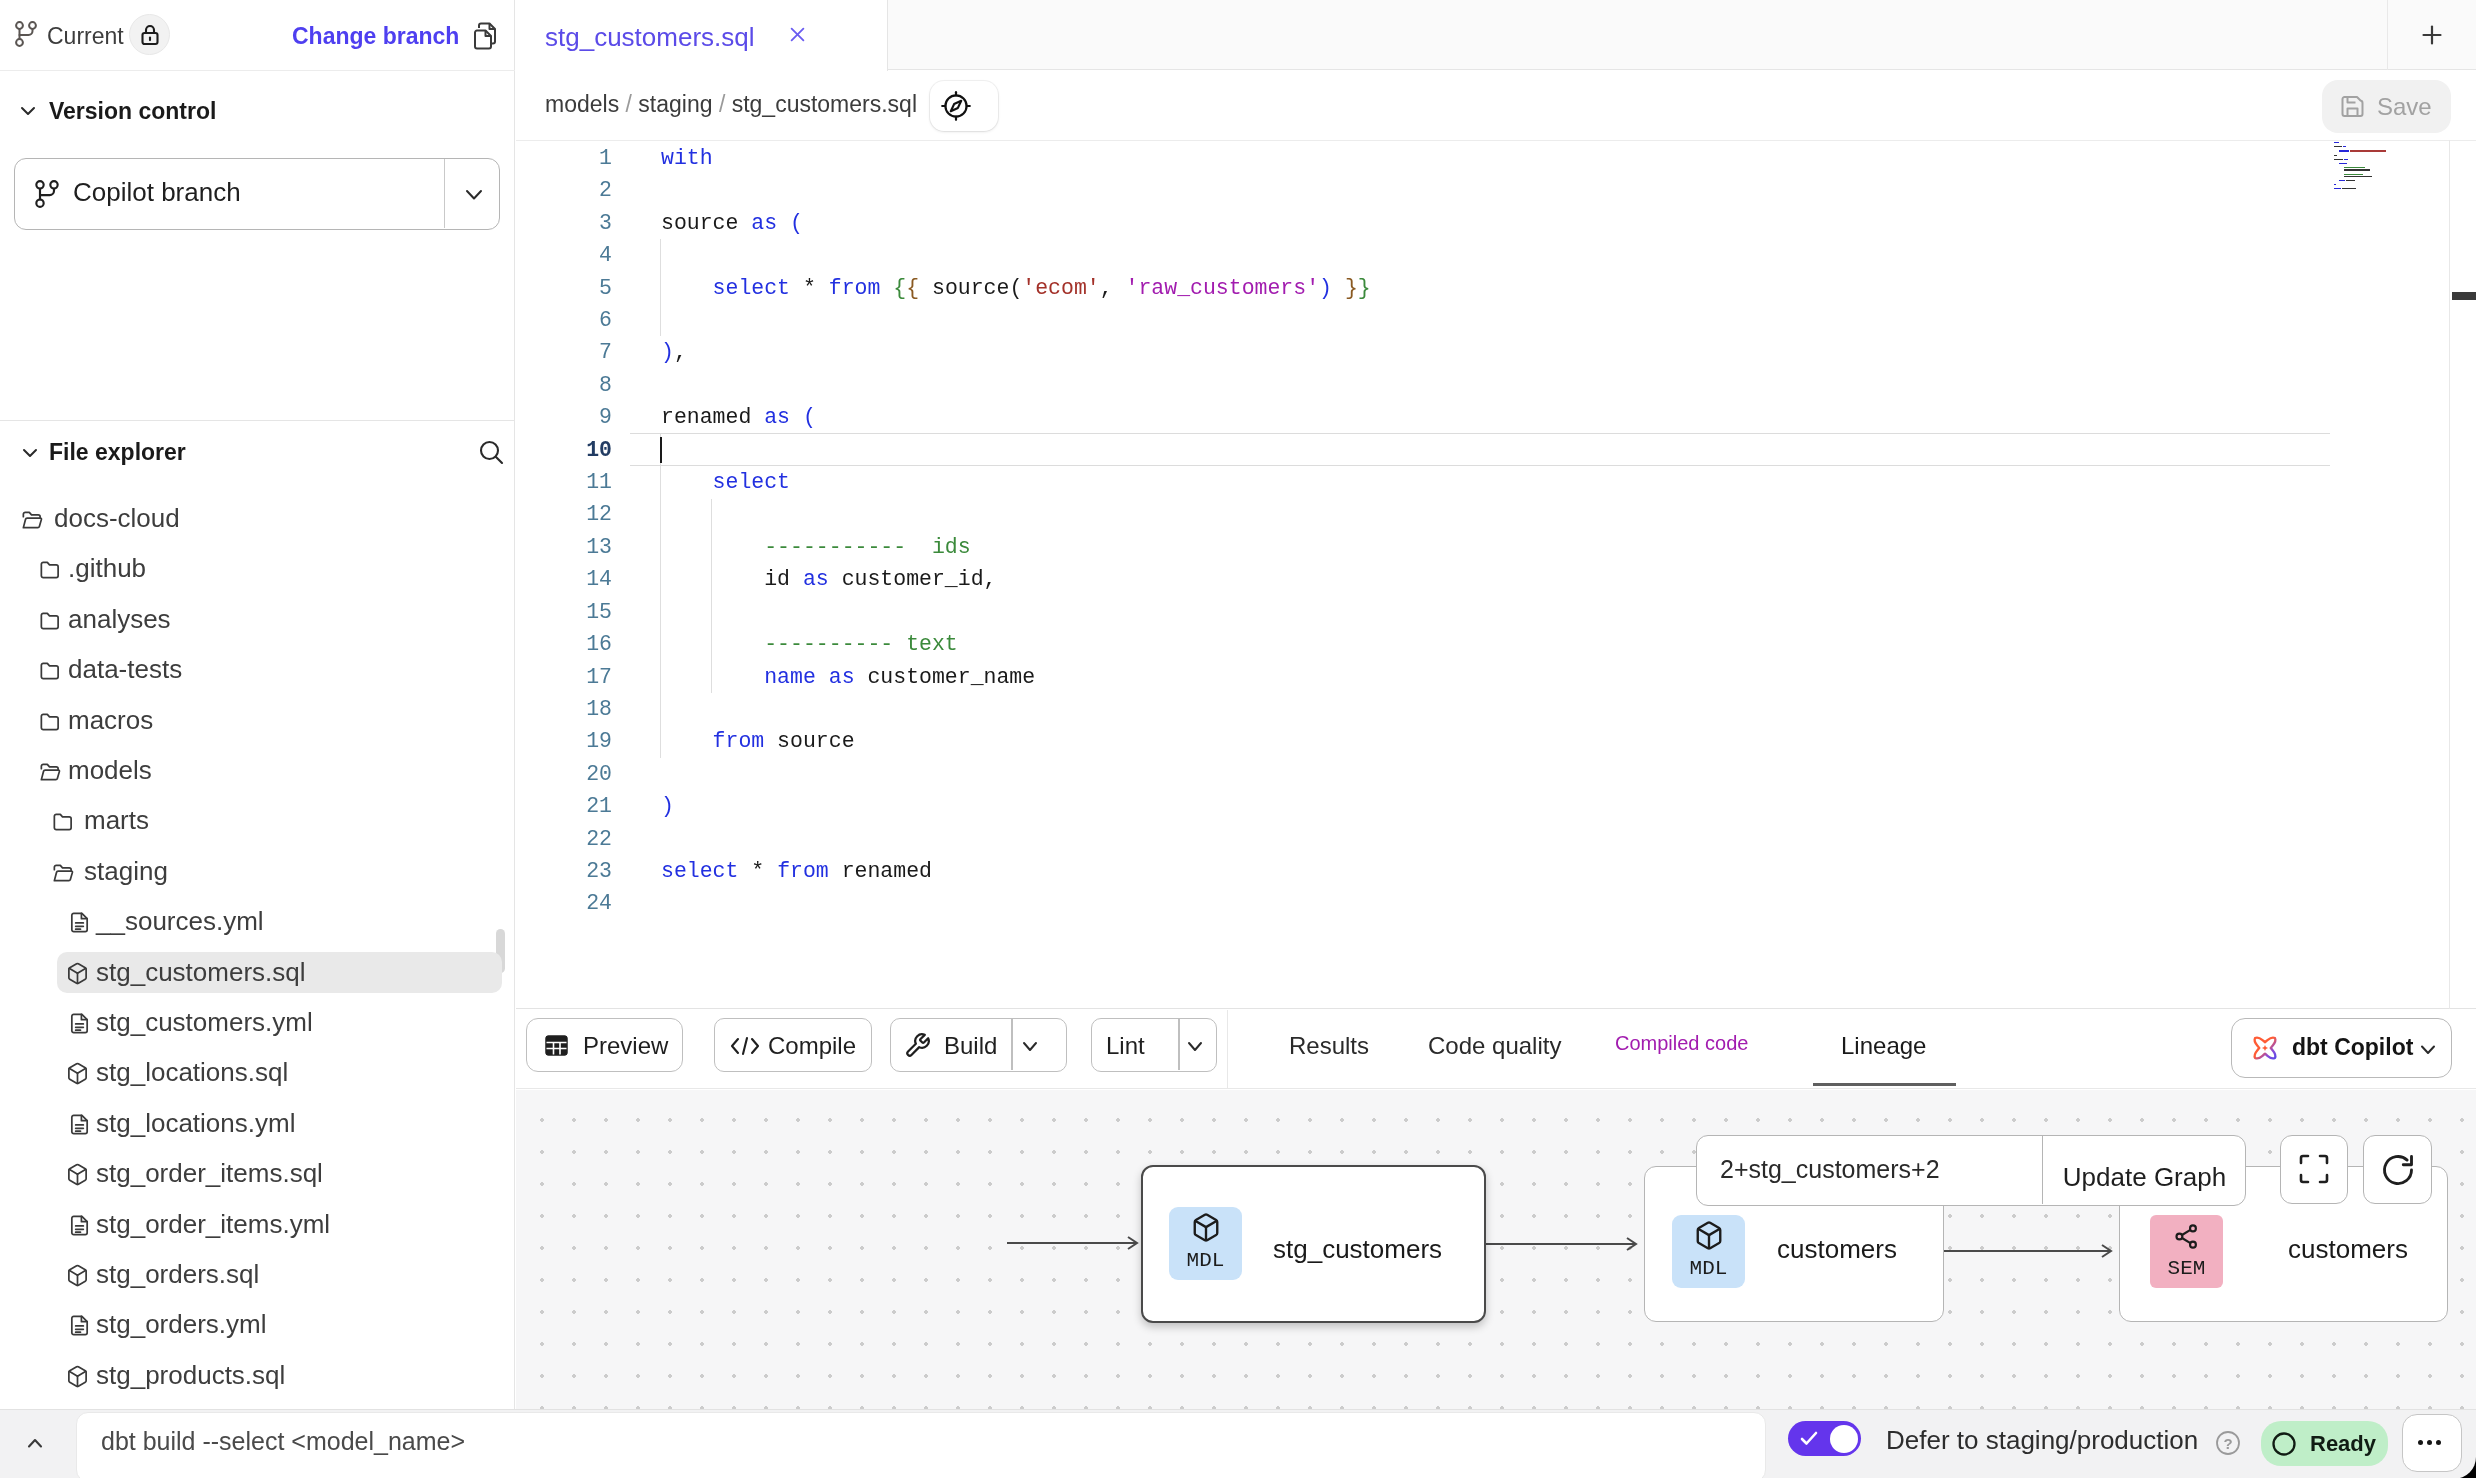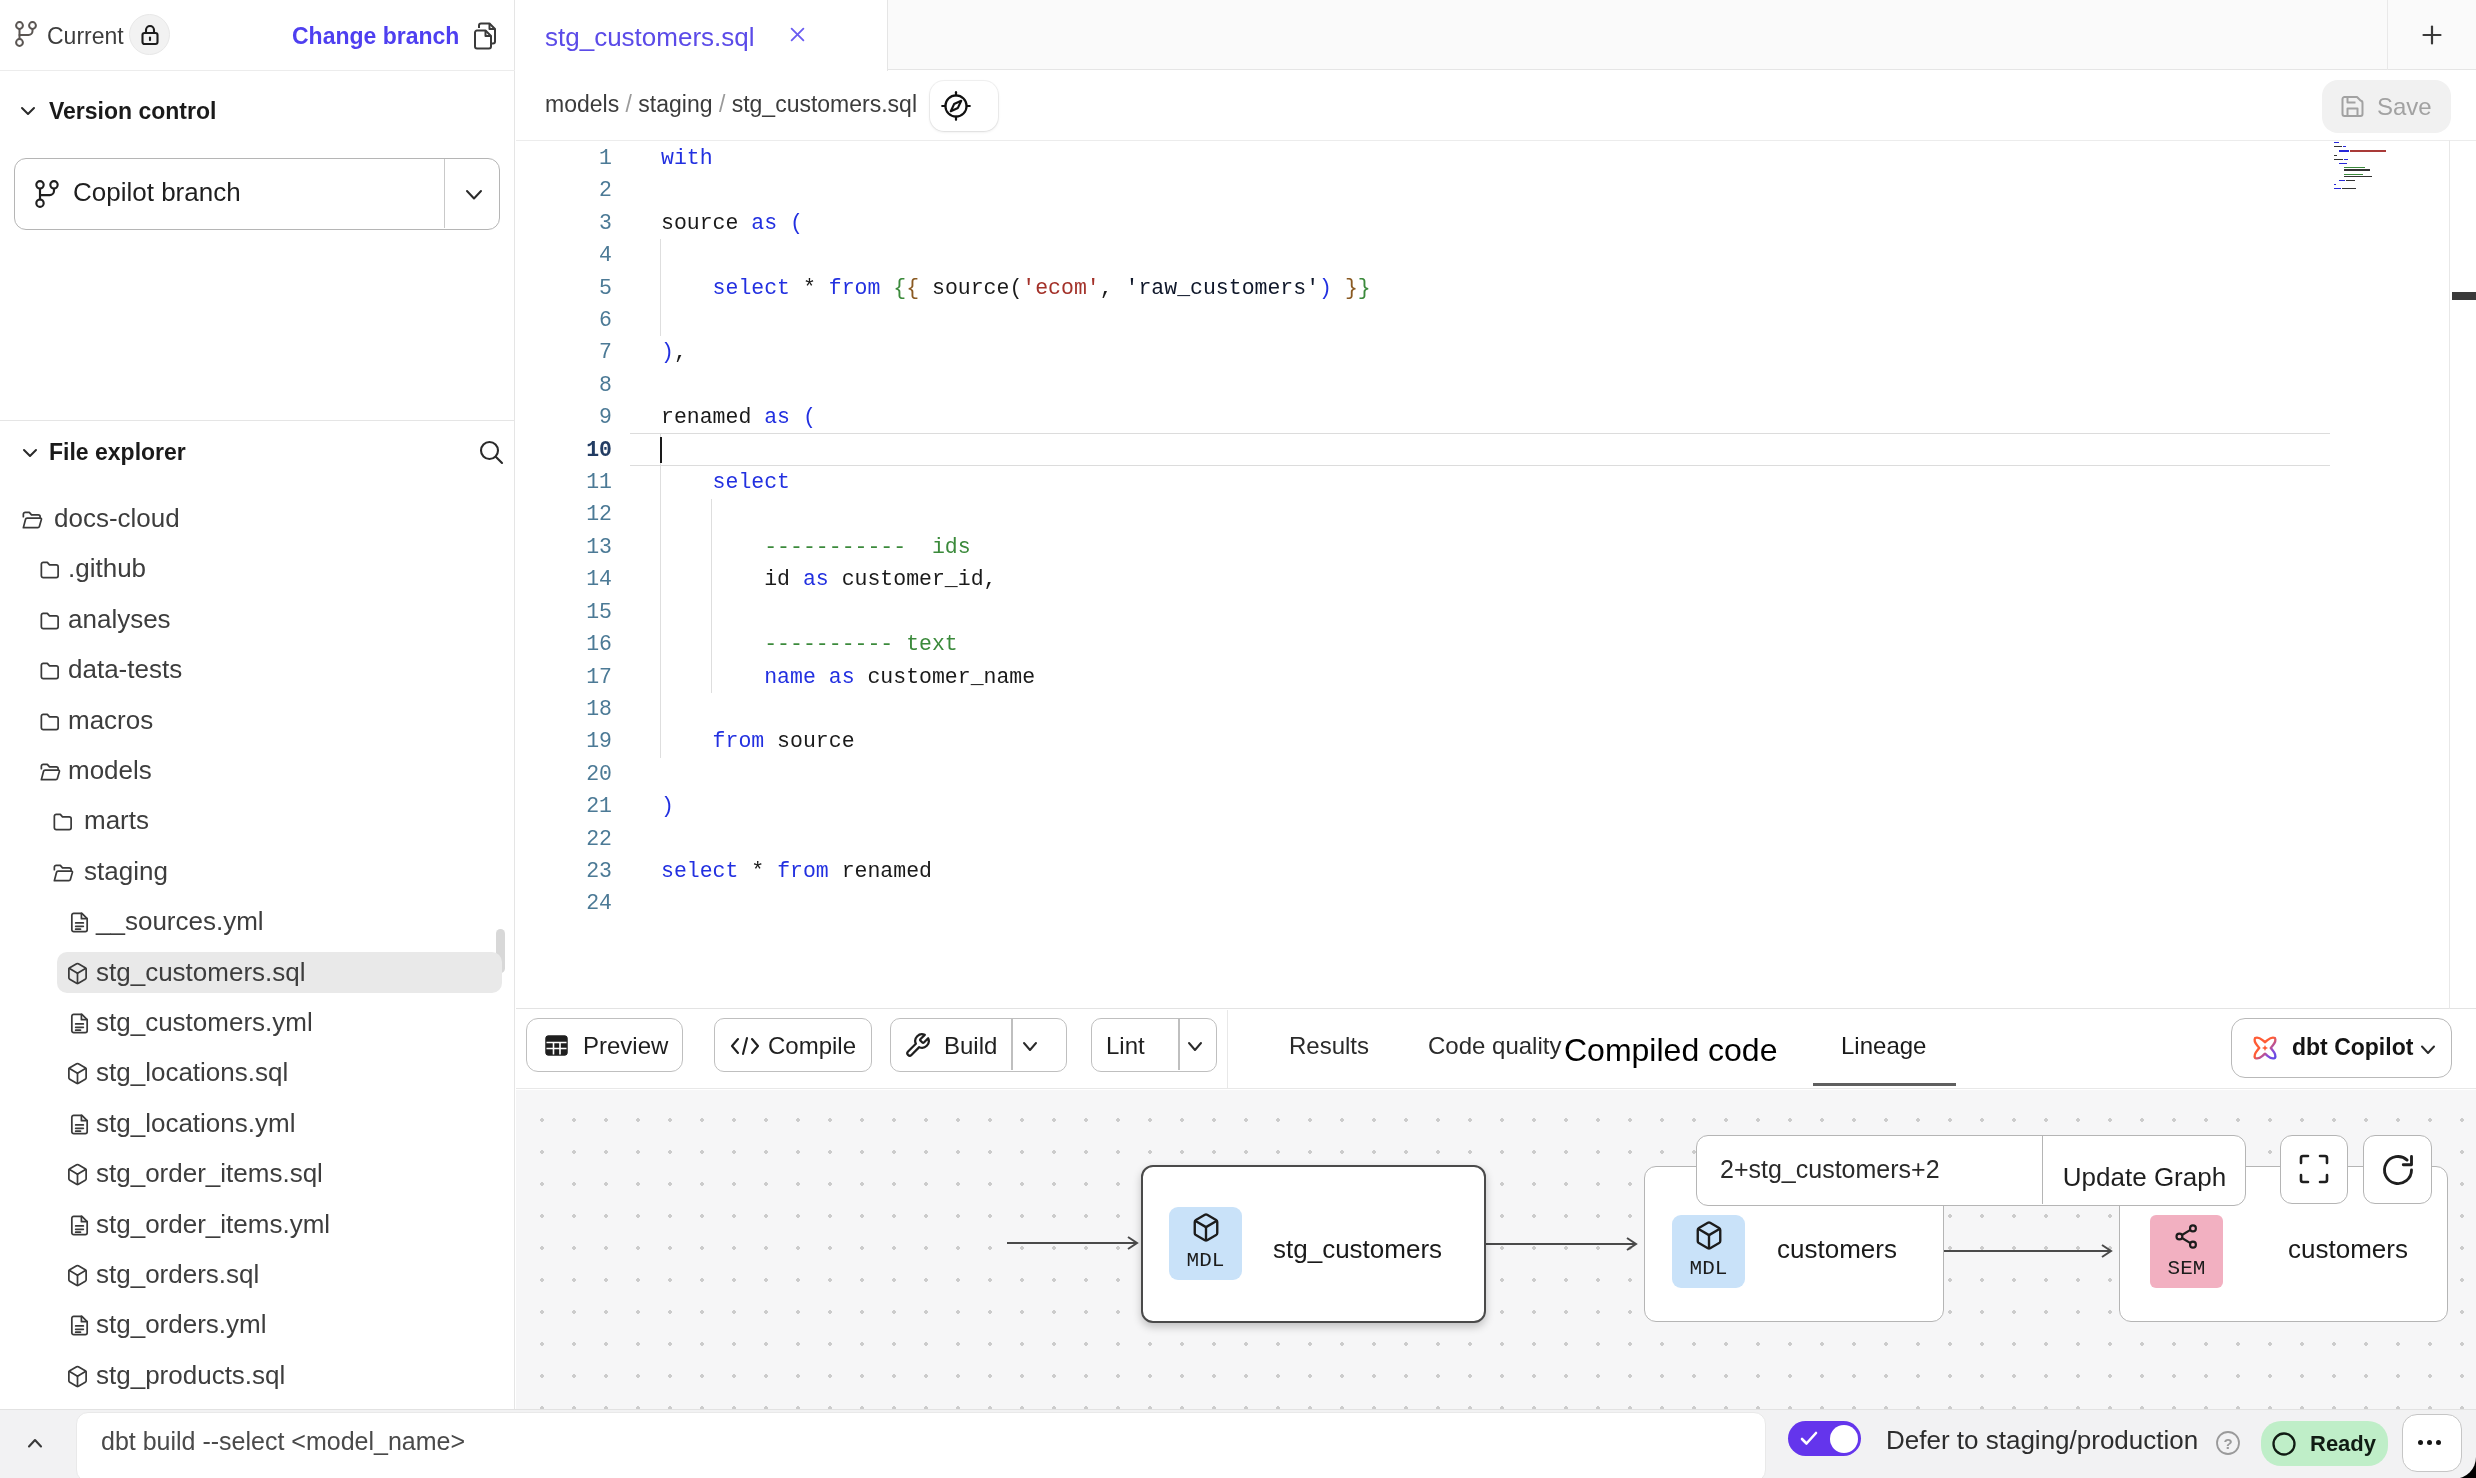--- a/index.html
+++ b/index.html
@@ -324,21 +324,21 @@
 20
 21
 22
 23
 24
 </div>
     <div id="code" class="abs" style="left:145px;top:142px;font-family:'Liberation Mono',monospace;font-size:21.5px;line-height:32.4px;color:#1a1a1a;white-space:pre;"><span style="color:#2230e0;">with</span>
 
 source <span style="color:#2230e0;">as</span> <span style="color:#2230e0;">(</span>
 
-    <span style="color:#2230e0;">select</span> * <span style="color:#2230e0;">from</span> <span style="color:#3b8a3b;">{</span><span style="color:#8a5a22;">{</span> source(<span style="color:#a33129;">'ecom'</span>, <span style="color:#0f172a;">'raw_customers'</span><span style="color:#2230e0;">)</span> <span style="color:#8a5a22;">}</span><span style="color:#3b8a3b;">}</span>
+    <span style="color:#2230e0;">select</span> * <span style="color:#2230e0;">from</span> <span style="color:#3b8a3b;">{</span><span style="color:#8a5a22;">{</span> source(<span style="color:#a33129;">'ecom'</span>, <span style="color:#a21caf;">'raw_customers'</span><span style="color:#2230e0;">)</span> <span style="color:#8a5a22;">}</span><span style="color:#3b8a3b;">}</span>
 
 <span style="color:#2230e0;">)</span>,
 
 renamed <span style="color:#2230e0;">as</span> <span style="color:#2230e0;">(</span>
 
     <span style="color:#2230e0;">select</span>
 
         <span style="color:#3b8a3b;">-----------  ids</span>
         id <span style="color:#2230e0;">as</span> customer_id,
 
@@ -419,21 +419,21 @@
     <div id="btn-lint" class="abs" style="left: 575px; top: 8px; width: 126px; height: 54px; border: 1.5px solid rgb(191, 191, 191); border-radius: 10px; background: rgb(255, 255, 255);">
         <div class="abs" style="left:14px;top:13px;font-size:24px;color:#1f1f1f;">Lint</div>
         <svg class="abs" style="left:92px;top:20px;" width="22" height="16" viewBox="0 0 22 16">
           <path d="M5 4 L11 11 L17 4" fill="none" stroke="#2a2a2a" stroke-width="2" stroke-linecap="round" stroke-linejoin="round"></path>
         </svg>
         <div class="abs" style="left:86px;top:0;width:1.5px;height:51px;background:#bfbfbf;"></div>
       </div>
     <div class="abs" style="left:711px;top:0;width:1px;height:79px;background:#e8e8e8;"></div>
     <div class="abs" style="left:773px;top:22px;font-size:24px;color:#2a2a2a;">Results</div>
     <div class="abs" style="left:912px;top:22px;font-size:24px;color:#2a2a2a;">Code quality</div>
-    <div class="abs" style="left:1048px;top:22px;font-size:32px;color:#000000;">Compiled code</div>
+    <div class="abs" style="left:1099px;top:22px;font-size:20px;color:#a21caf;">Compiled code</div>
     <div class="abs" style="left:1325px;top:22px;font-size:24px;color:#1a1a1a;">Lineage</div>
     <div class="abs" style="left:1297px;top:73px;width:143px;height:3px;background:#5f5f5f;"></div>
 
     <div class="abs" style="left:1715px;top:8px;width:221px;height:60px;border:1.5px solid #b9b9b9;border-radius:14px;background:#fff;">
       <svg class="abs" style="left:19px;top:15px;" width="28" height="28" viewBox="0 0 24 24">
         <defs>
           <linearGradient id="dbtg" x1="0" y1="0" x2="1" y2="1">
             <stop offset="0.45" stop-color="#ff5c35"></stop>
             <stop offset="0.75" stop-color="#8a4bd8"></stop>
             <stop offset="1" stop-color="#5b4be8"></stop>

